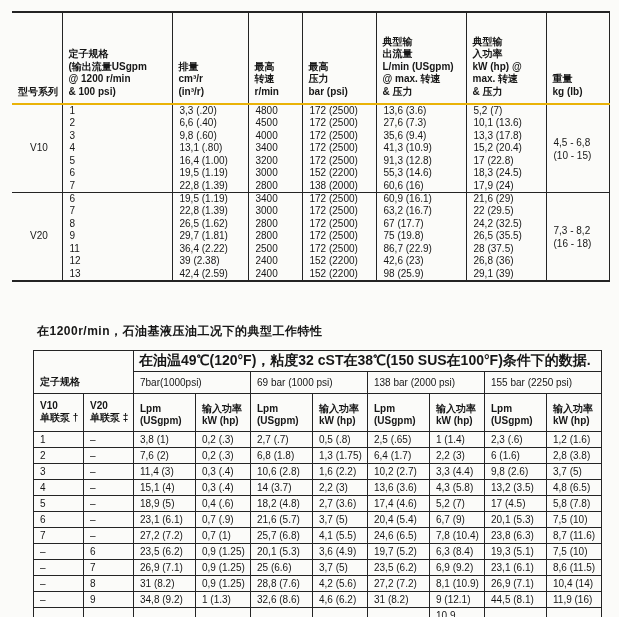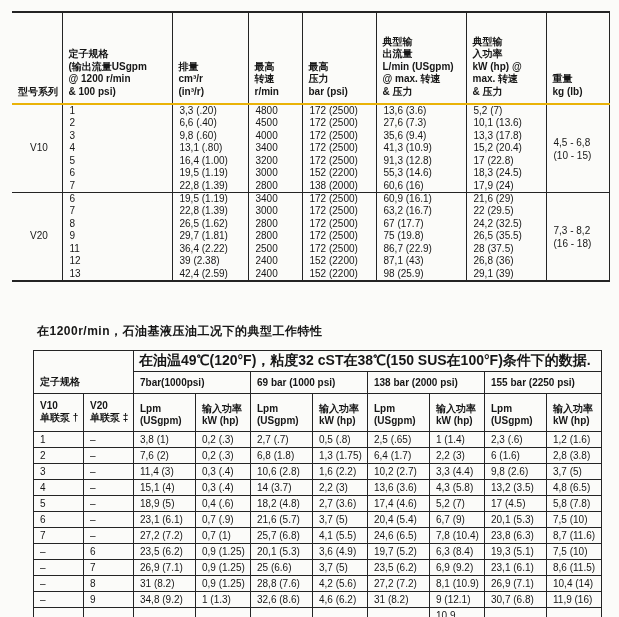--- a/index.html
+++ b/index.html
@@ -76,21 +76,21 @@
     padding:2px 2px 4px 6px;
   }
   .perf-table .note-cell {
     font-weight:bold;
     font-size:14px;
     height:14px;
     padding:1px 3px 1px 5px;
     vertical-align:middle;
   }
   .perf-table .p-head {
-    font-weight:bold;
+    font-weight:normal;
     height:22px;
     padding:2px 2px 2px 6px;
     vertical-align:middle;
   }
   .perf-table .pump-head, .perf-table .sub-head {
     font-weight:bold;
     height:38px;
     line-height:12px;
     padding:2px 2px 4px 6px;
   }
@@ -248,21 +248,21 @@
         <td>2500</td>
         <td>172 (2500)</td>
         <td>86,7 (22.9)</td>
         <td>28 (37.5)</td>
       </tr>
       <tr>
         <td>12</td>
         <td>39 (2.38)</td>
         <td>2400</td>
         <td>152 (2200)</td>
-        <td>87,1 (43)</td>
+        <td>42,6 (23)</td>
         <td>26,8 (36)</td>
       </tr>
       <tr>
         <td>13</td>
         <td>42,4 (2.59)</td>
         <td>2400</td>
         <td>152 (2200)</td>
         <td>98 (25.9)</td>
         <td>29,1 (39)</td>
       </tr>
@@ -441,21 +441,21 @@
       </tr>
       <tr>
         <td>–</td>
         <td>9</td>
         <td>34,8 (9.2)</td>
         <td>1 (1.3)</td>
         <td>32,6 (8.6)</td>
         <td>4,6 (6.2)</td>
         <td>31 (8.2)</td>
         <td>9 (12.1)</td>
-        <td>30,7 (6.8)</td>
+        <td>44,5 (8.1)</td>
         <td>11,9 (16)</td>
       </tr>
       <tr>
         <td>–</td>
         <td>11</td>
         <td>43,5 (11.5)</td>
         <td>1 (1.3)</td>
         <td>37,8 (11)</td>
         <td>5,7 (7.6)</td>
         <td>39,7 (10.5)</td>

